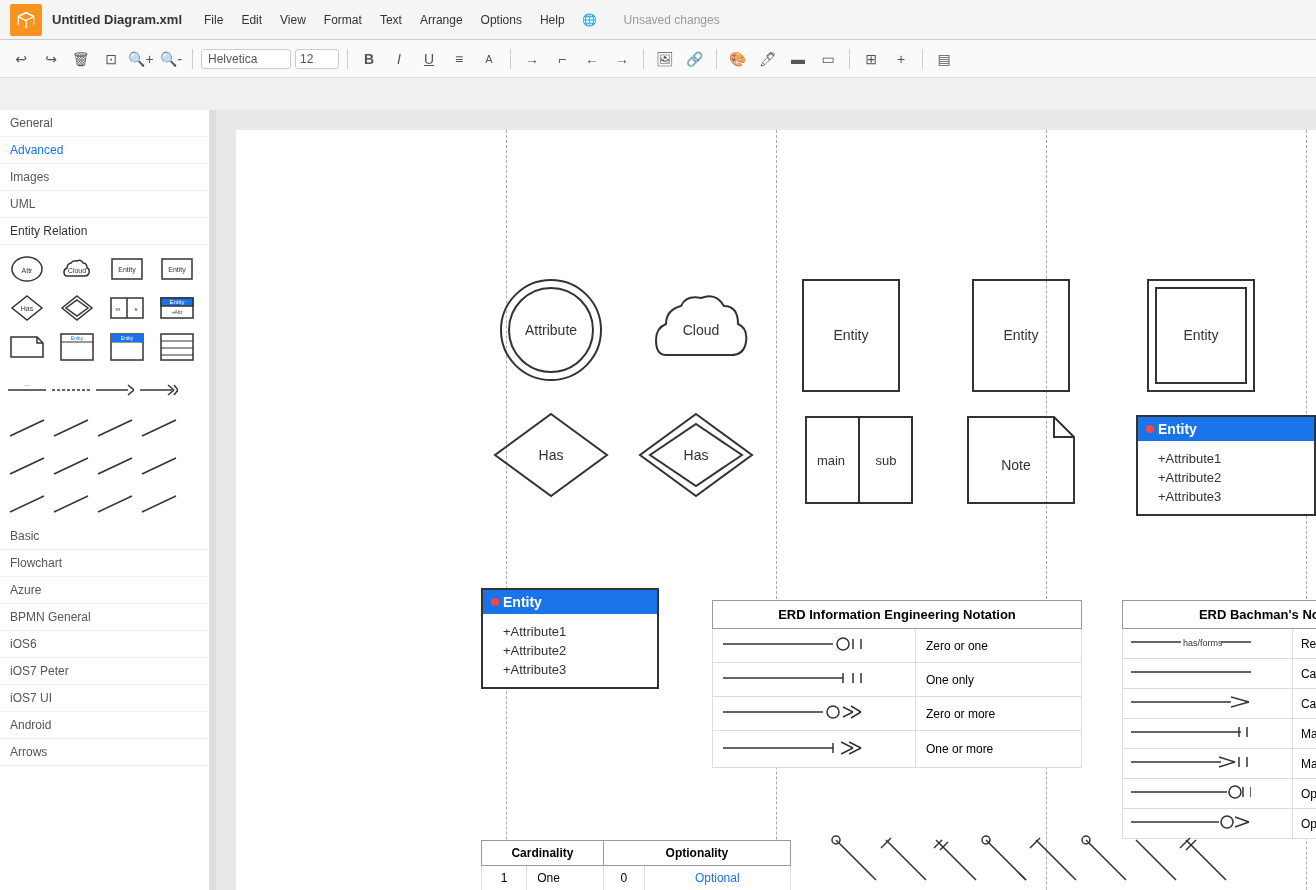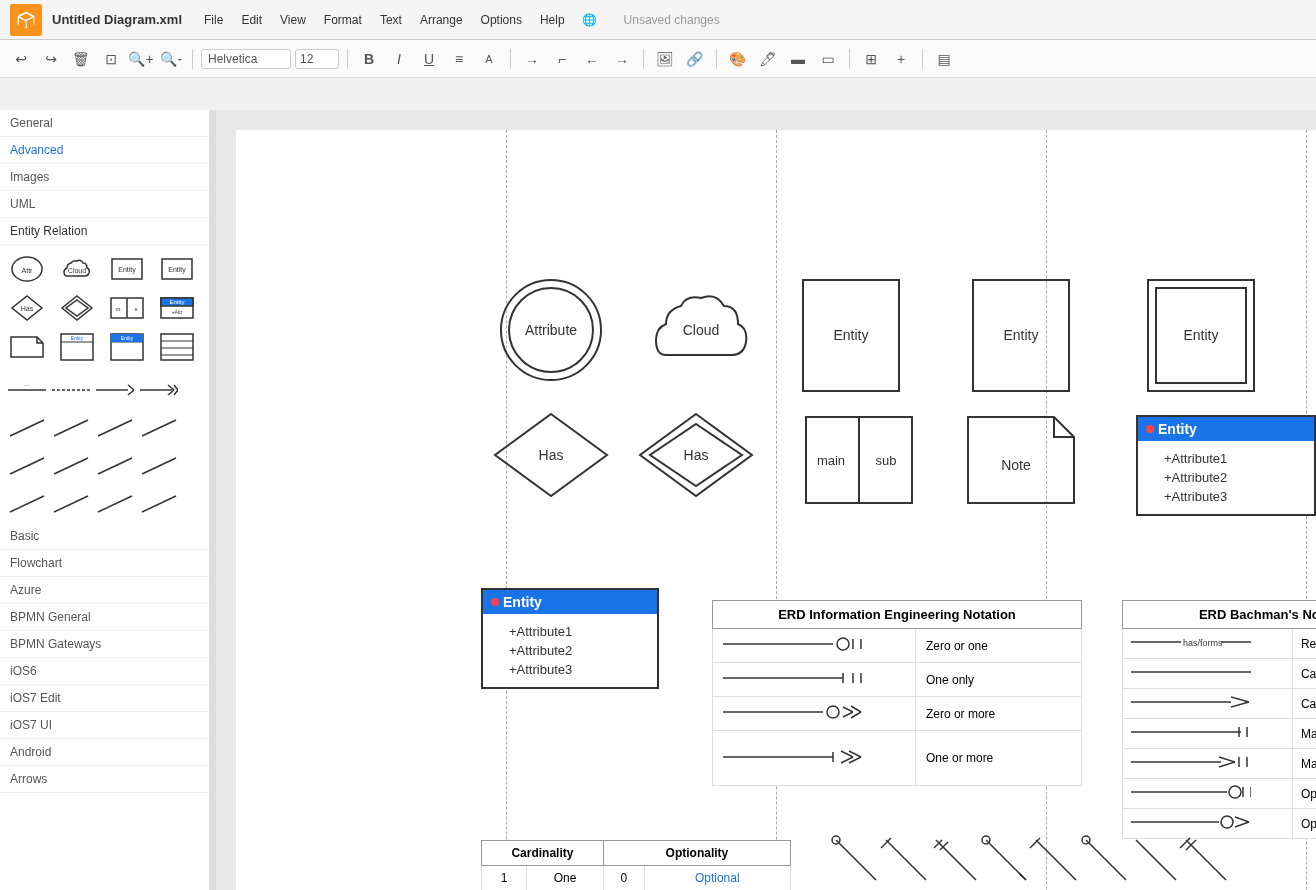--- a/index.html
+++ b/index.html
@@ -113,21 +113,21 @@
     }
     .entity-table-header {
       background: #1a73e8;
       color: #fff;
       text-align: center;
       padding: 4px 8px;
       font-weight: bold;
       font-size: 14px;
       display: flex; align-items: center; gap: 4px;
     }
-    .entity-table-body { padding: 8px 26px; }
+    .entity-table-body { padding: 8px 20px; }
     .entity-table-row { padding: 2px 0; color: #333; }
 
     
     .sidebar-items-grid {
       display: grid;
       grid-template-columns: repeat(4, 1fr);
       gap: 3px;
       padding: 6px;
     }
 
@@ -418,27 +418,24 @@
     <div class="sidebar-section">
       <span>Flowchart</span>
     </div>
     <div class="sidebar-section">
       <span>Azure</span>
     </div>
     <div class="sidebar-section">
       <span>BPMN General</span>
     </div>
     <div class="sidebar-section">
-      <span>BPMN Gateways</span>
-    </div>
-    <div class="sidebar-section">
       <span>iOS6</span>
     </div>
     <div class="sidebar-section">
-      <span>iOS7 Edit</span>
+      <span>iOS7 Peter</span>
     </div>
     <div class="sidebar-section">
       <span>iOS7 UI</span>
     </div>
     <div class="sidebar-section">
       <span>Android</span>
     </div>
     <div class="sidebar-section">
       <span>Arrows</span>
     </div>
@@ -598,21 +595,21 @@
               <td style="border:1px solid #ddd; padding:5px 10px;">
                 <svg width="150" height="20" viewBox="0 0 150 20">
                   <line x1="0" y1="10" x2="110" y2="10" stroke="#333" stroke-width="1.5"></line>
                   <line x1="110" y1="5" x2="110" y2="15" stroke="#333" stroke-width="1.5"></line>
                   <line x1="118" y1="4" x2="130" y2="10" stroke="#333" stroke-width="1.5"></line>
                   <line x1="118" y1="16" x2="130" y2="10" stroke="#333" stroke-width="1.5"></line>
                   <line x1="126" y1="4" x2="138" y2="10" stroke="#333" stroke-width="1.5"></line>
                   <line x1="126" y1="16" x2="138" y2="10" stroke="#333" stroke-width="1.5"></line>
                 </svg>
               </td>
-              <td style="border:1px solid #ddd; padding:20px 10px; font-size:12px;">One or more</td>
+              <td style="border:1px solid #ddd; padding:11px 10px; font-size:12px;">One or more</td>
             </tr>
           </tbody>
         </table>
       </div>
 
       <div style="position:absolute; left:886px; top:470px; width:310px;">
         <table style="border-collapse:collapse; width:100%; background:#fff; border:1px solid #999;">
           <thead>
             <tr>
               <th colspan="2" style="border:1px solid #999; padding:6px 12px; font-size:13px; font-weight:600; text-align:center; background:#fff;">ERD Bachman's Notation</th>
@@ -699,21 +696,21 @@
         <table style="border-collapse:collapse; width:100%; background:#fff; border:1px solid #999;">
           <thead>
             <tr>
               <th colspan="2" style="border:1px solid #999; padding:5px 10px; font-size:12px; font-weight:600; text-align:center; background:#fff;">Cardinality</th>
               <th colspan="2" style="border:1px solid #999; padding:5px 10px; font-size:12px; font-weight:600; text-align:center; background:#fff;">Optionality</th>
             </tr>
           </thead>
           <tbody>
             <tr>
               <td style="border:1px solid #ddd; padding:5px 10px; text-align:center; font-size:12px;">1</td>
-              <td style="border:1px solid #ddd; padding:5px 10px; text-align:center; font-size:12px;">One</td>
+              <td style="border:1px solid #ddd; padding:5px 10px; text-align:left; font-size:12px;">One</td>
               <td style="border:1px solid #ddd; padding:5px 10px; text-align:center; font-size:12px;">0</td>
               <td style="border:1px solid #ddd; padding:5px 27px; text-align:center; font-size:12px; color:#1a73e8;">Optional</td>
             </tr>
             <tr>
               <td style="border:1px solid #ddd; padding:5px 10px; text-align:center; font-size:12px;">N</td>
               <td style="border:1px solid #ddd; padding:5px 10px; text-align:center; font-size:12px;">Many</td>
               <td style="border:1px solid #ddd; padding:5px 10px; text-align:center; font-size:12px;">1</td>
               <td style="border:1px solid #ddd; padding:5px 10px; text-align:center; font-size:12px;">Mandatory</td>
             </tr>
           </tbody>

